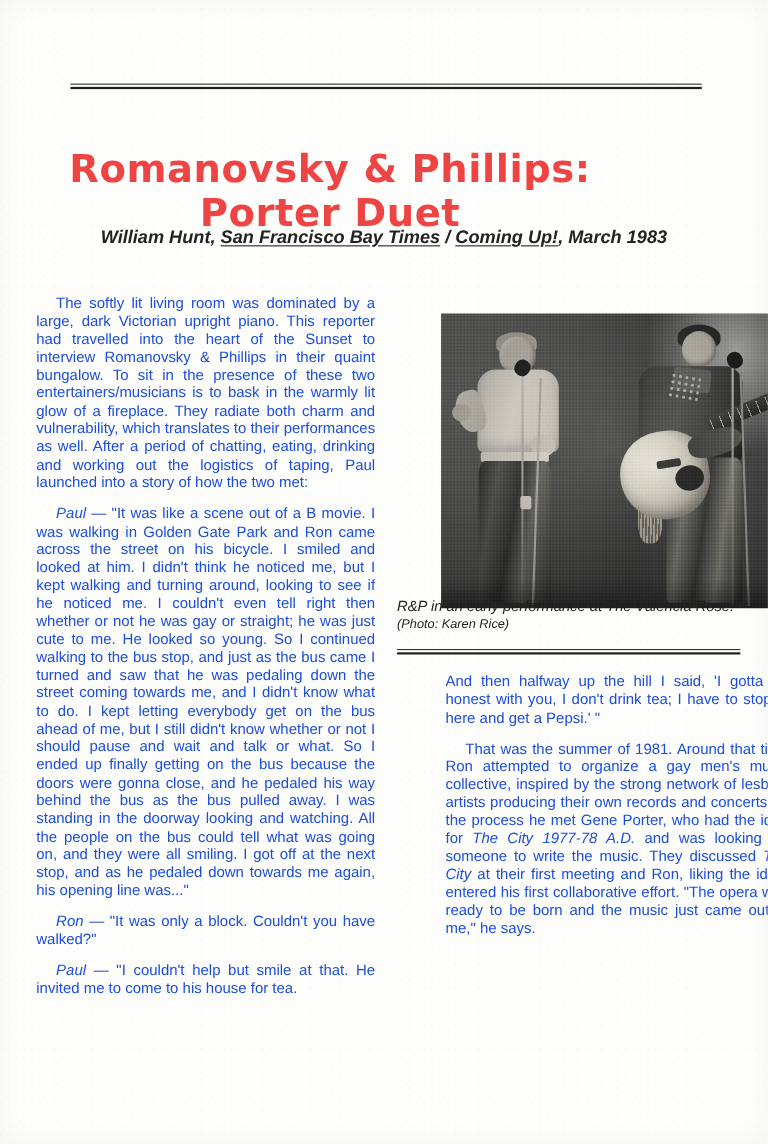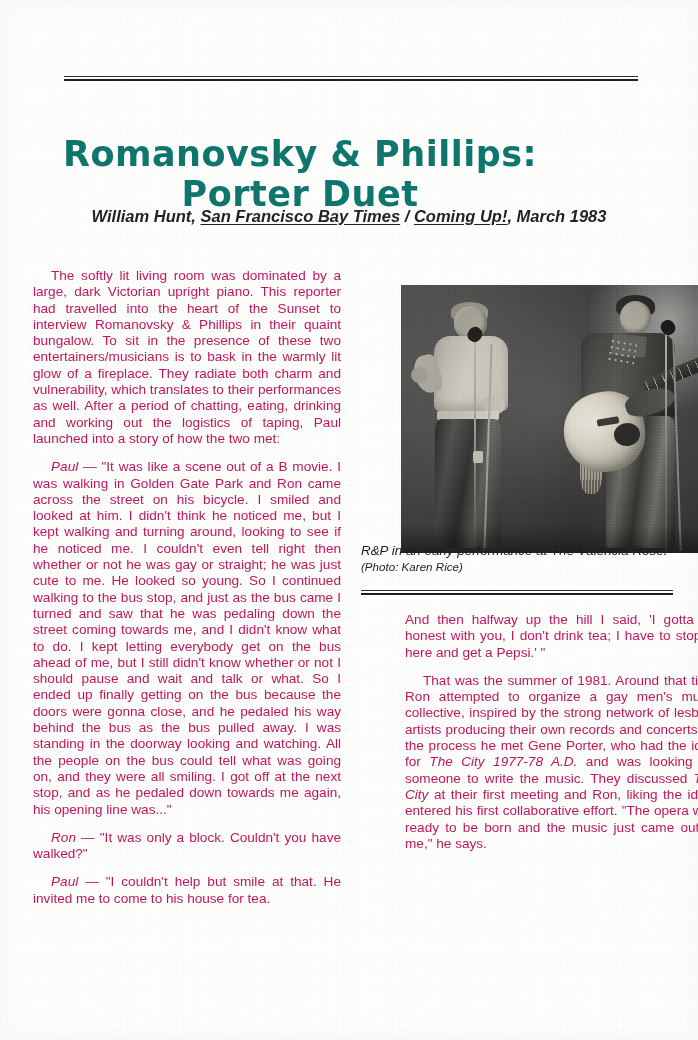--- a/index.html
+++ b/index.html
@@ -87,21 +87,21 @@
     position: absolute;
     left: 0;
     top: 112px;
     width: 600px;
     text-align: center;
     font-family: "DejaVu Sans", sans-serif;
     font-weight: bold;
     font-size: 35px;
     line-height: 1.14;
     letter-spacing: 0.5px;
-    color: #0f766e;
+    color: #ef4444;
   }
   .headline .l2 {
     display: block;
   }
 
   
   .byline {
     position: absolute;
     left: 0;
     top: 207px;
@@ -118,21 +118,21 @@
     text-decoration: underline;
     text-underline-offset: 2px;
   }
 
   
   .col {
     position: absolute;
     font-size: 13.6px;
     line-height: 16.3px;
     text-align: justify;
-    color: #be185d;
+    color: #1d4ed8;
   }
   .col p {
     margin: 0 0 12px 0;
     text-indent: 18px;
     hyphens: manual;
   }
   .col p.no-indent {
     text-indent: 0;
   }
   .col i {

